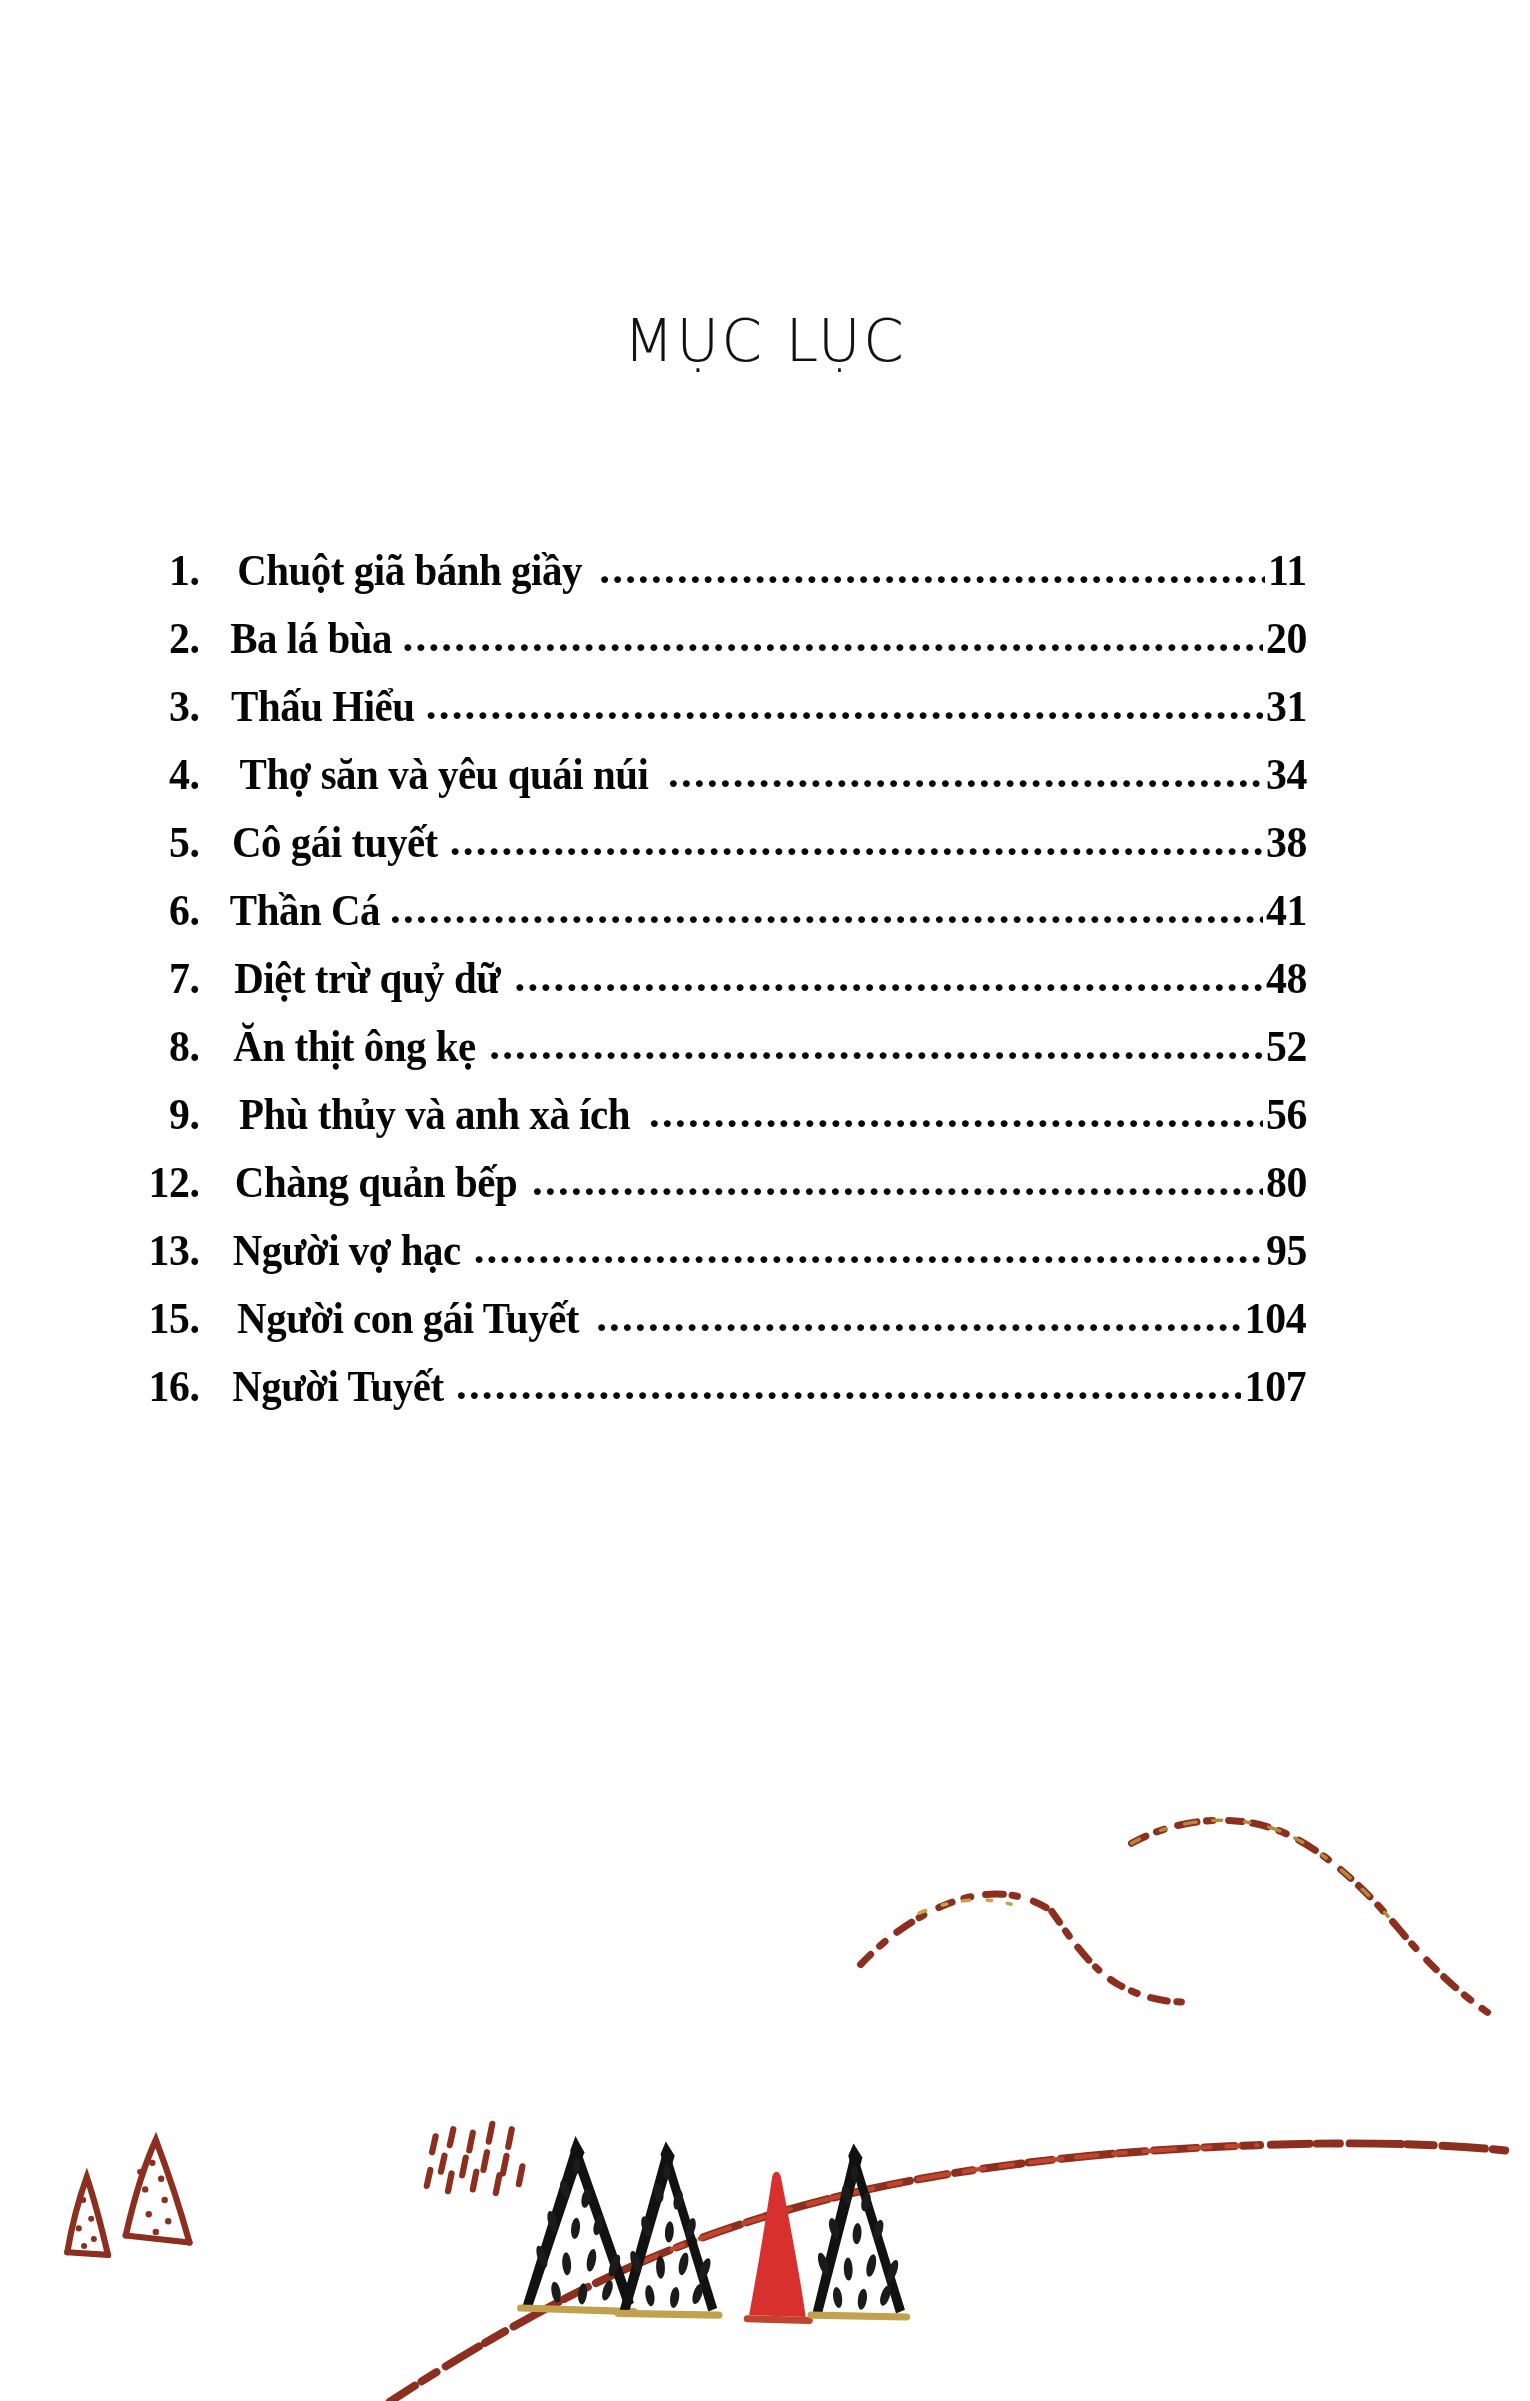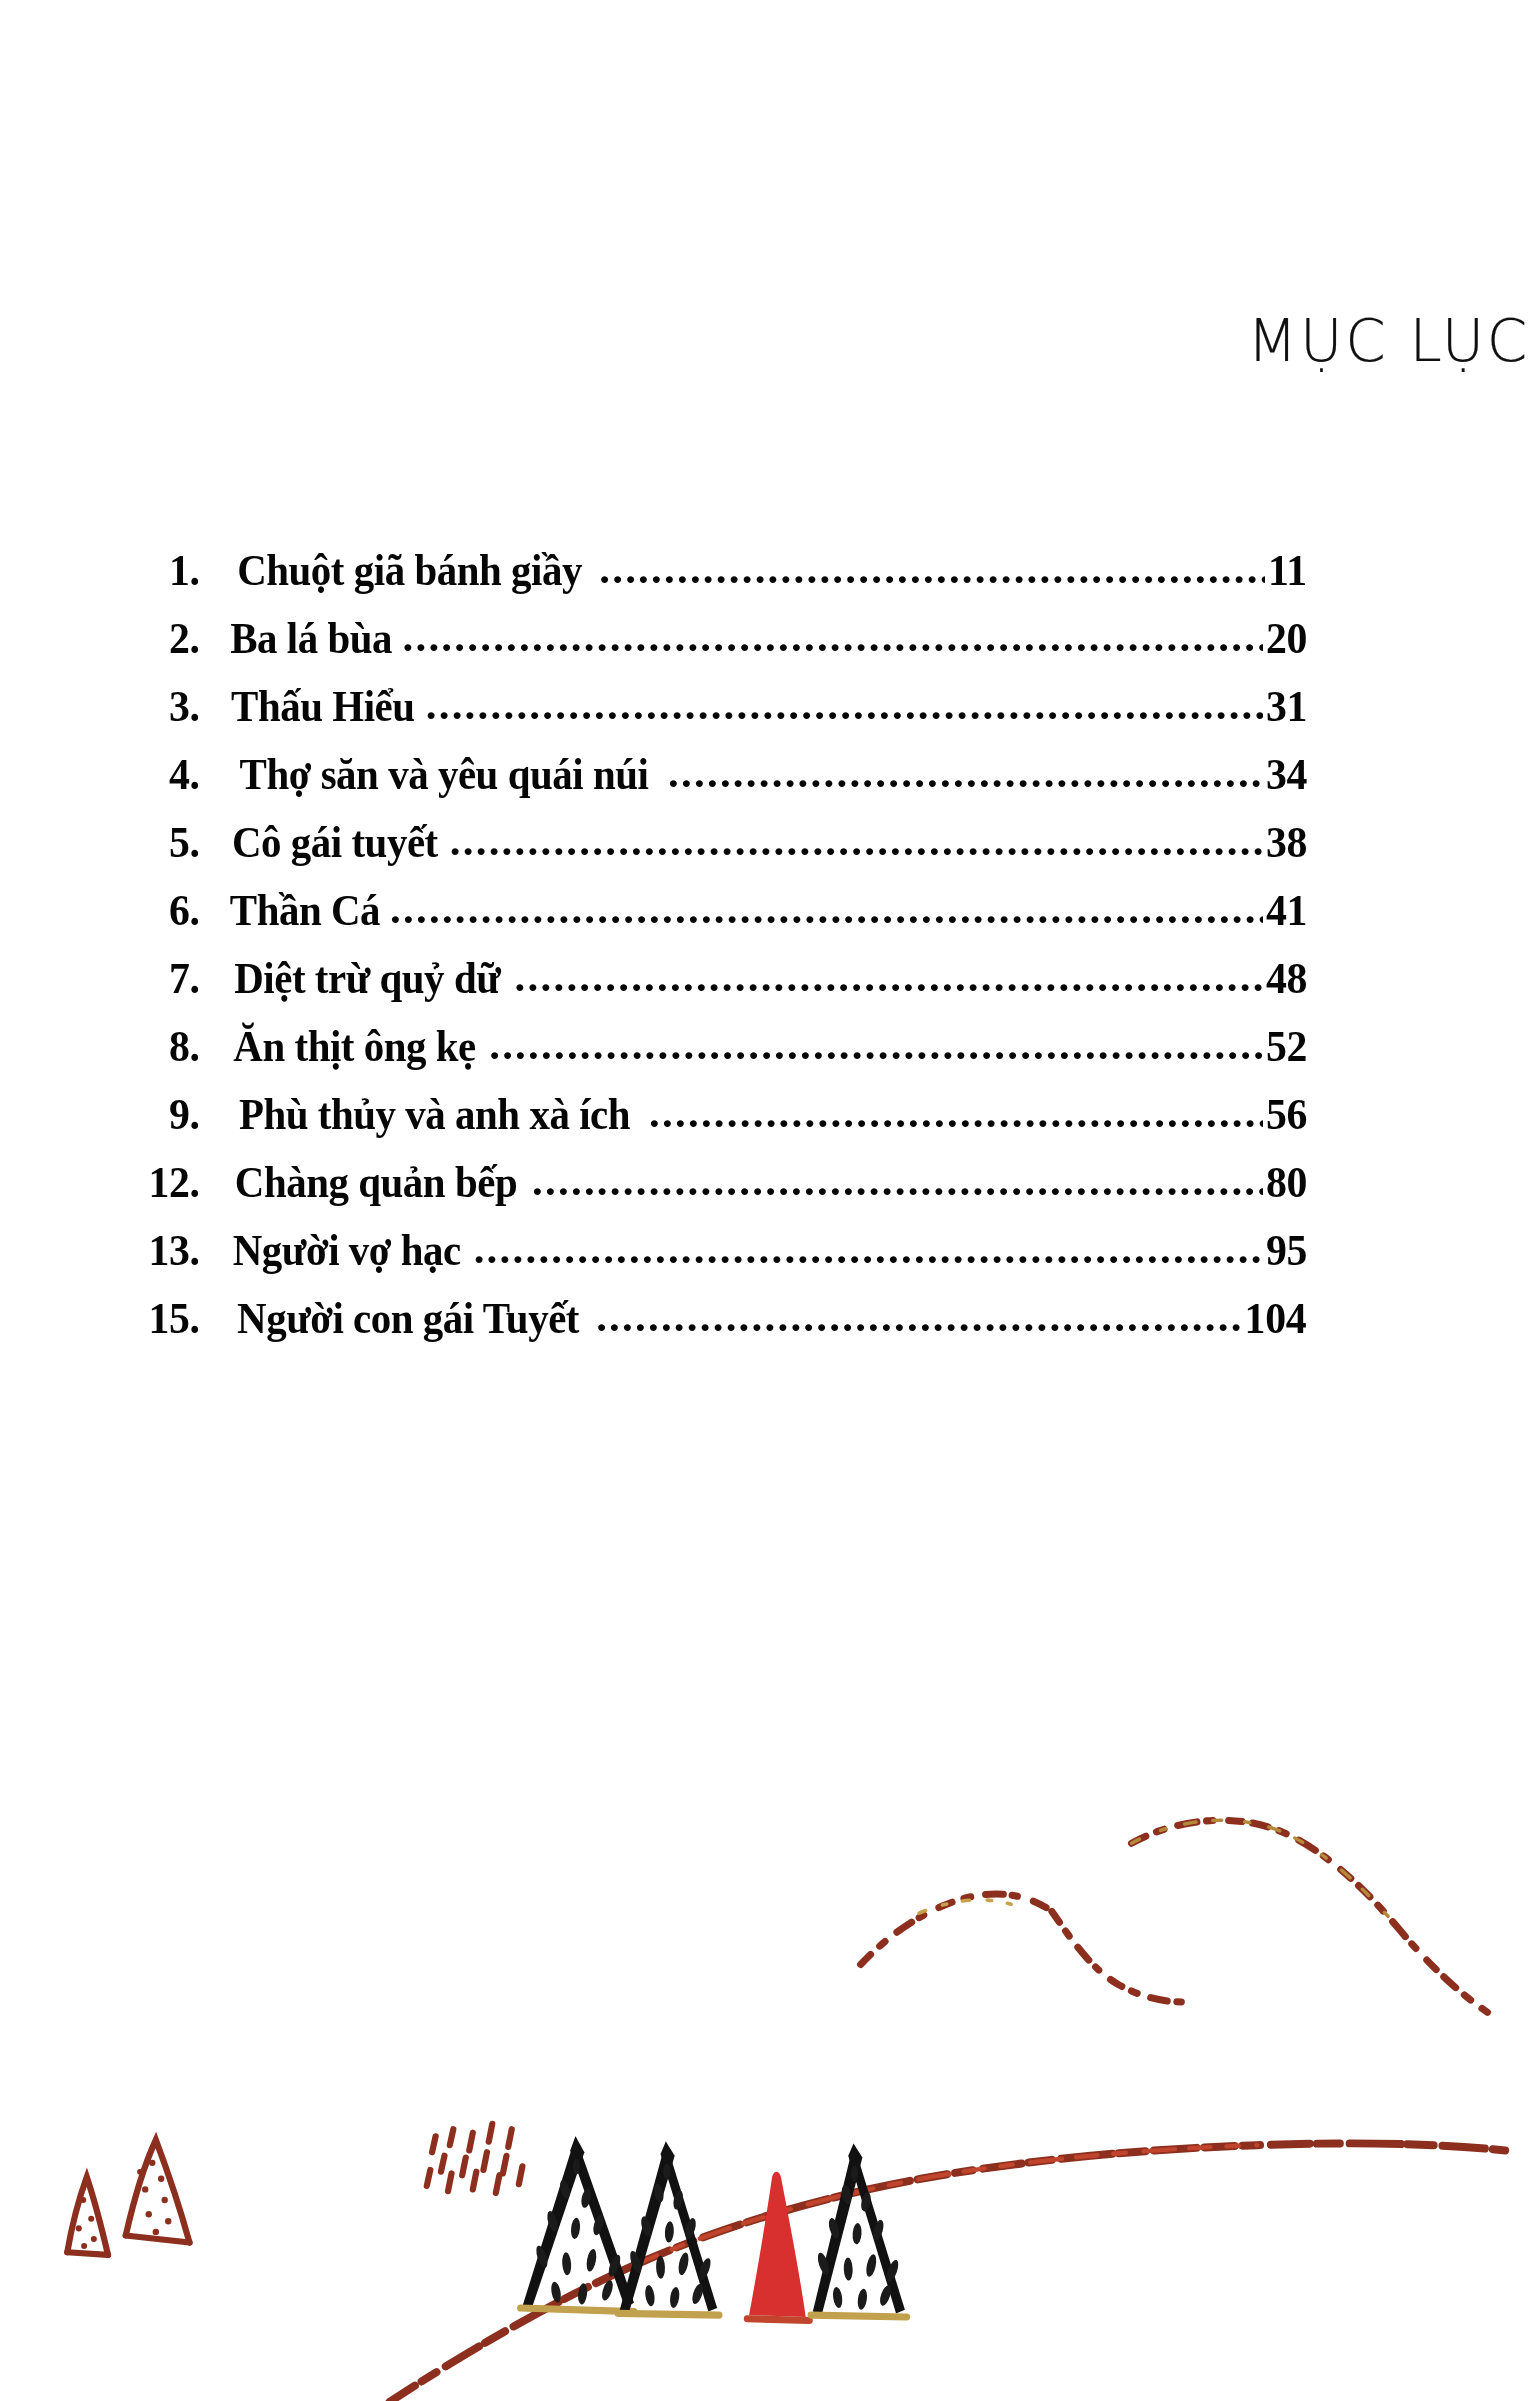--- a/index.html
+++ b/index.html
@@ -22,21 +22,21 @@
     background: #ffffff;
     overflow: hidden;
   }
 
   
   .toc-title {
     position: absolute;
     top: 312px;
     left: 0;
     width: 1530px;
-    text-align: right;
+    text-align: center;
     font-family: "DejaVu Sans", "Liberation Sans", sans-serif;
     font-weight: 300;
     font-size: 58px;
     letter-spacing: 2.7px;
     color: #101010;
     -webkit-text-stroke: 0.2px #101010;
     line-height: 1;
   }
 
   
@@ -185,20 +185,26 @@
         <span class="toc-num">13.</span>
         <span class="toc-label">Người vợ hạc</span>
         <span class="toc-dots"></span>
         <span class="toc-page">95</span>
       </div>
       <div class="toc-row">
         <span class="toc-num">15.</span>
         <span class="toc-label">Người con gái Tuyết</span>
         <span class="toc-dots"></span>
         <span class="toc-page">104</span>
+      </div>
+      <div class="toc-row">
+        <span class="toc-num">16.</span>
+        <span class="toc-label">Người Tuyết</span>
+        <span class="toc-dots"></span>
+        <span class="toc-page">107</span>
       </div>
     </div>
 
   <div class="decor">
     <svg viewBox="0 0 1728 752" xmlns="http://www.w3.org/2000/svg">
 
       <g stroke-linecap="round" fill="none">
         <path d="M1278 121 C1330 92, 1400 86, 1452 110 C1500 132, 1545 176, 1580 218
                  C1612 256, 1645 288, 1680 312" stroke="#8c2f1e" stroke-width="8" stroke-dasharray="18 13 9 16 22 11 7 18 15 12"></path>
         <path d="M1278 121 C1330 92, 1400 86, 1452 110 C1500 132, 1545 176, 1580 218" stroke="#b5893a" stroke-width="4" stroke-dasharray="10 26 6 22 13 19"></path>

